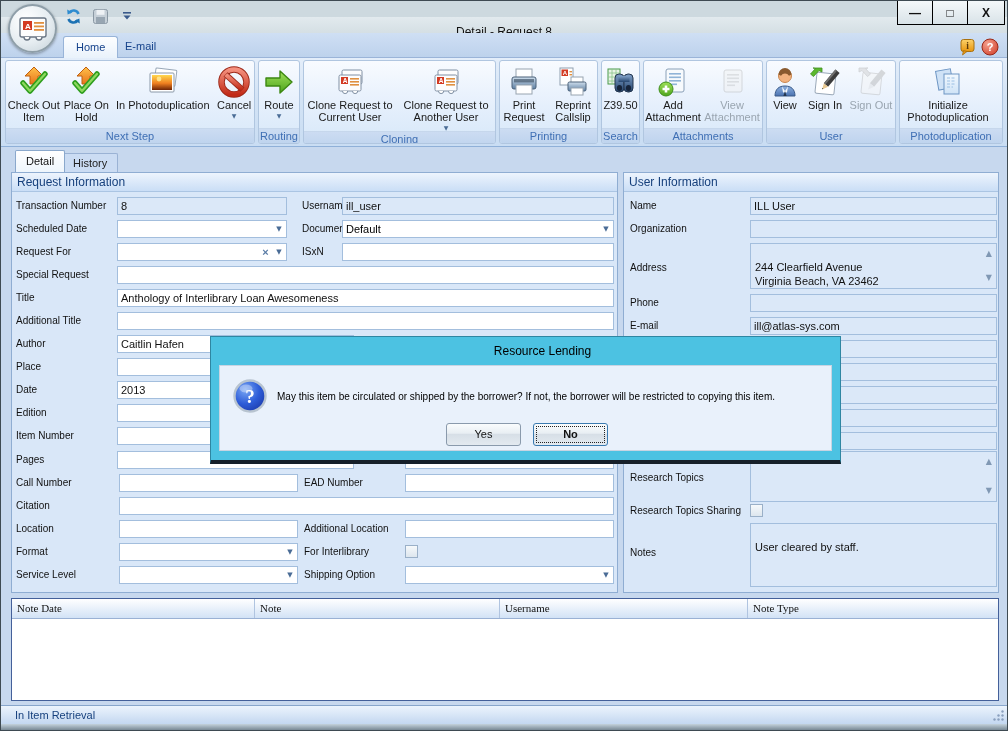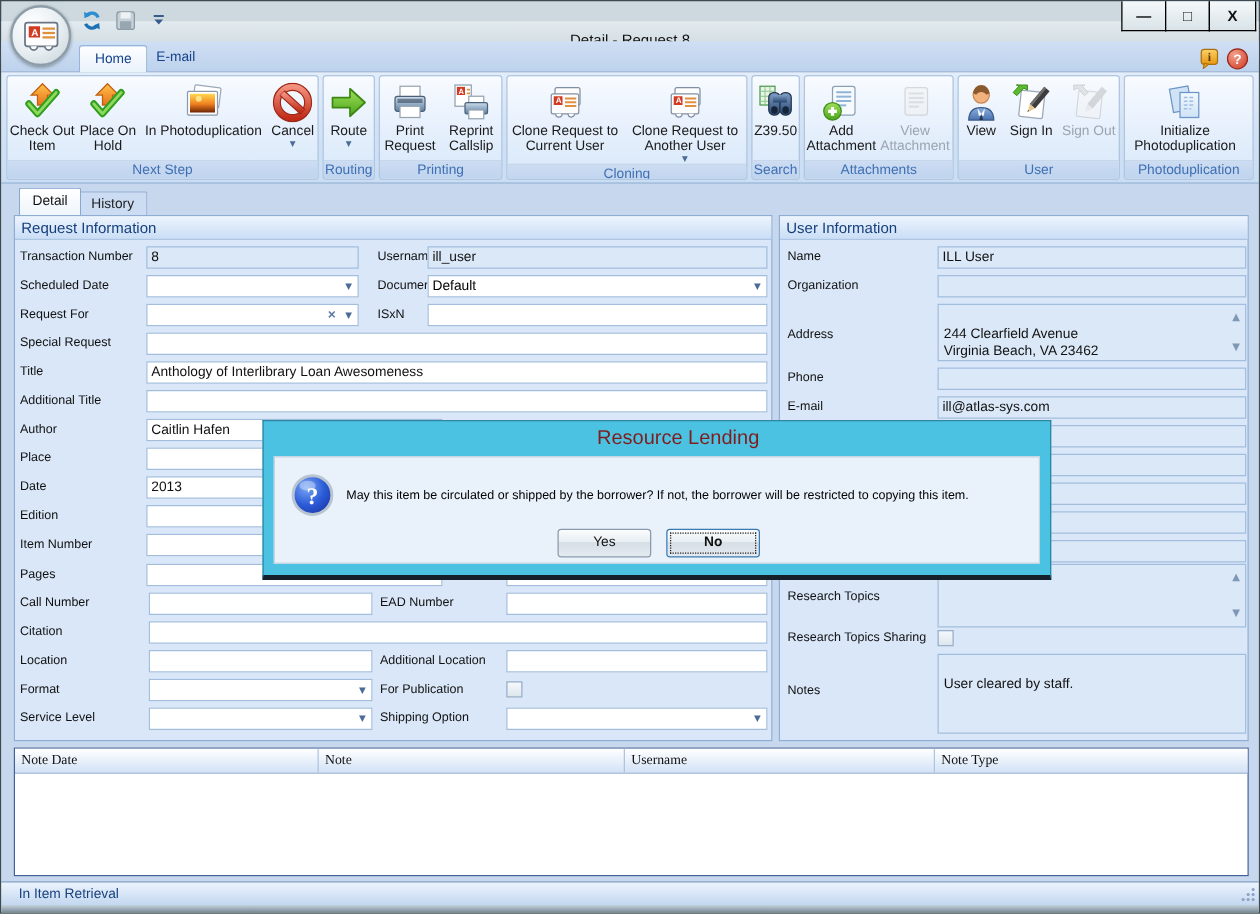--- a/index.html
+++ b/index.html
@@ -95,21 +95,21 @@
                background:linear-gradient(#ecf4fd,#c3d7f0); border-top:1px solid #88a6cc;
                font-size:11px; color:#17417e; padding:3px 0 0 14px; }
   .grip { position:absolute; right:2px; bottom:2px; }
   .bframe { position:absolute; left:0; top:723px; width:100%; height:8px;
             background:linear-gradient(#c4d2dc,#7e8e9a 70%,#45525c); }
 
   
   .dialog { position:absolute; left:209px; top:335px; width:631px; height:128px;
             background:#4cc2e2; border:1px solid #2f86a2; border-bottom:4px solid #16202a;
             z-index:100; }
-  .dtitle { height:28px; line-height:28px; text-align:center; color:#7f1d1d; font-size:16px;margin-left:34px; }
+  .dtitle { height:28px; line-height:28px; text-align:center; color:#000000; font-size:12px;margin-left:34px; }
   .dinner { position:absolute; left:8px; top:28px; right:8px; bottom:9px;
             background:#e9f1fb; border:1px solid #c8d4e2; }
   .qicon { position:absolute; left:13px; top:13px; }
   .dmsg { position:absolute; left:57px; top:25px; font-size:10px; color:#000; white-space:nowrap; }
   .dbtn { position:absolute; top:57px; width:75px; height:23px; font-size:11px; color:#111;
           text-align:center; line-height:21px; border:1px solid #8a9aac; border-radius:3px;
           background:linear-gradient(#fafcfd,#e8eef3 45%,#d6dee6 46%,#e3eaf0); cursor:default; }
   .dbtn.focus { border-color:#3a7ab0; outline:1px dotted #222; outline-offset:-4px;font-weight:bold; }
 </style>
 </head>
@@ -286,20 +286,57 @@
                 <path d="M3 12 H17 V5 L29 16 L17 27 V20 H3 Z" fill="url(#gGr)" stroke="#3d8812" stroke-width="1.4" stroke-linejoin="round"></path>
               </svg>
           </span>
           <span>Route</span>
           <span class="dd">▼</span>
         </div>
       </div>
       <div class="rgl">Routing</div>
     </div>
 
+    <div class="rgroup" style="width:193px">
+      <div class="rbtns">
+        <div class="rbtn" style="width:92px">
+          <span class="ricon">
+            <svg width="32" height="32" viewBox="0 0 32 32">
+                <rect x="8" y="4" width="20" height="14" rx="1.5" fill="#fdfdfd" stroke="#8090a4"></rect>
+                <rect x="5" y="9" width="22" height="16" rx="1.5" fill="#fdfdfd" stroke="#8090a4"></rect>
+                <rect x="7" y="11" width="7" height="7" fill="#d33a22"></rect>
+                <text x="8.7" y="16.8" font-size="6.5" font-weight="bold" fill="#fff" font-family="Liberation Sans,sans-serif">A</text>
+                <rect x="16" y="12" width="9" height="1.6" fill="#e09040"></rect>
+                <rect x="16" y="15" width="9" height="1.6" fill="#e09040"></rect>
+                <rect x="16" y="18" width="9" height="1.6" fill="#e09040"></rect>
+                <path d="M8.5 25 a2.6 2.6 0 0 0 5.2 0 M18.5 25 a2.6 2.6 0 0 0 5.2 0" fill="#fdfdfd" stroke="#8090a4"></path>
+              </svg>
+          </span>
+          <span>Clone Request to Current User</span>
+        </div>
+        <div class="rbtn" style="width:98px">
+          <span class="ricon">
+            <svg width="32" height="32" viewBox="0 0 32 32">
+                <rect x="8" y="4" width="20" height="14" rx="1.5" fill="#fdfdfd" stroke="#8090a4"></rect>
+                <rect x="5" y="9" width="22" height="16" rx="1.5" fill="#fdfdfd" stroke="#8090a4"></rect>
+                <rect x="7" y="11" width="7" height="7" fill="#d33a22"></rect>
+                <text x="8.7" y="16.8" font-size="6.5" font-weight="bold" fill="#fff" font-family="Liberation Sans,sans-serif">A</text>
+                <rect x="16" y="12" width="9" height="1.6" fill="#e09040"></rect>
+                <rect x="16" y="15" width="9" height="1.6" fill="#e09040"></rect>
+                <rect x="16" y="18" width="9" height="1.6" fill="#e09040"></rect>
+                <path d="M8.5 25 a2.6 2.6 0 0 0 5.2 0 M18.5 25 a2.6 2.6 0 0 0 5.2 0" fill="#fdfdfd" stroke="#8090a4"></path>
+              </svg>
+          </span>
+          <span>Clone Request to Another User</span>
+          <span class="dd">▼</span>
+        </div>
+      </div>
+      <div class="rgl">Cloning</div>
+    </div>
+
     <div class="rgroup" style="width:99px">
       <div class="rbtns">
         <div class="rbtn" style="width:48px">
           <span class="ricon">
             <svg width="32" height="32" viewBox="0 0 32 32">
                 <rect x="8" y="3" width="16" height="10" fill="#fff" stroke="#98a4b0"></rect>
                 <rect x="4" y="11" width="24" height="12" rx="2" fill="url(#gSteel)" stroke="#4a6078"></rect>
                 <rect x="6" y="13" width="20" height="3.4" fill="#2c3e50" opacity="0.55"></rect>
                 <rect x="8" y="19" width="16" height="9" fill="#fff" stroke="#98a4b0"></rect>
               </svg>
@@ -318,57 +355,20 @@
                 <rect x="11" y="16" width="18" height="9" rx="1.5" fill="url(#gSteel)" stroke="#4a6078"></rect>
                 <rect x="14" y="22" width="12" height="7" fill="#fff" stroke="#98a4b0"></rect>
               </svg>
           </span>
           <span>Reprint Callslip</span>
         </div>
       </div>
       <div class="rgl">Printing</div>
     </div>
 
-    <div class="rgroup" style="width:193px">
-      <div class="rbtns">
-        <div class="rbtn" style="width:92px">
-          <span class="ricon">
-            <svg width="32" height="32" viewBox="0 0 32 32">
-                <rect x="8" y="4" width="20" height="14" rx="1.5" fill="#fdfdfd" stroke="#8090a4"></rect>
-                <rect x="5" y="9" width="22" height="16" rx="1.5" fill="#fdfdfd" stroke="#8090a4"></rect>
-                <rect x="7" y="11" width="7" height="7" fill="#d33a22"></rect>
-                <text x="8.7" y="16.8" font-size="6.5" font-weight="bold" fill="#fff" font-family="Liberation Sans,sans-serif">A</text>
-                <rect x="16" y="12" width="9" height="1.6" fill="#e09040"></rect>
-                <rect x="16" y="15" width="9" height="1.6" fill="#e09040"></rect>
-                <rect x="16" y="18" width="9" height="1.6" fill="#e09040"></rect>
-                <path d="M8.5 25 a2.6 2.6 0 0 0 5.2 0 M18.5 25 a2.6 2.6 0 0 0 5.2 0" fill="#fdfdfd" stroke="#8090a4"></path>
-              </svg>
-          </span>
-          <span>Clone Request to Current User</span>
-        </div>
-        <div class="rbtn" style="width:98px">
-          <span class="ricon">
-            <svg width="32" height="32" viewBox="0 0 32 32">
-                <rect x="8" y="4" width="20" height="14" rx="1.5" fill="#fdfdfd" stroke="#8090a4"></rect>
-                <rect x="5" y="9" width="22" height="16" rx="1.5" fill="#fdfdfd" stroke="#8090a4"></rect>
-                <rect x="7" y="11" width="7" height="7" fill="#d33a22"></rect>
-                <text x="8.7" y="16.8" font-size="6.5" font-weight="bold" fill="#fff" font-family="Liberation Sans,sans-serif">A</text>
-                <rect x="16" y="12" width="9" height="1.6" fill="#e09040"></rect>
-                <rect x="16" y="15" width="9" height="1.6" fill="#e09040"></rect>
-                <rect x="16" y="18" width="9" height="1.6" fill="#e09040"></rect>
-                <path d="M8.5 25 a2.6 2.6 0 0 0 5.2 0 M18.5 25 a2.6 2.6 0 0 0 5.2 0" fill="#fdfdfd" stroke="#8090a4"></path>
-              </svg>
-          </span>
-          <span>Clone Request to Another User</span>
-          <span class="dd">▼</span>
-        </div>
-      </div>
-      <div class="rgl">Cloning</div>
-    </div>
-
     <div class="rgroup" style="width:39px">
       <div class="rbtns">
         <div class="rbtn" style="width:38px">
           <span class="ricon">
             <svg width="32" height="32" viewBox="0 0 32 32">
                 <rect x="3" y="3" width="12" height="15" fill="#e9f4e6" stroke="#4a9a4a"></rect>
                 <path d="M3 7 H15 M3 11 H15 M3 15 H15 M7 3 V18 M11 3 V18" stroke="#8cc48c" stroke-width="0.8"></path>
                 <rect x="10" y="8" width="9" height="18" rx="4" fill="url(#gNavy)" stroke="#24364e"></rect>
                 <rect x="19" y="8" width="9" height="18" rx="4" fill="url(#gNavy)" stroke="#24364e"></rect>
                 <rect x="13.5" y="10" width="11" height="6" fill="url(#gNavy)"></rect>
@@ -551,21 +551,21 @@
     <div class="lbl" style="left:4px;top:350px">Location</div>
     <input class="fld" style="left: 107px; top: 347px; width: 179px;" value="">
     <div class="lbl" style="left:292px;top:350px">Additional Location</div>
     <input class="fld" style="left: 393px; top: 347px; width: 209px;" value="">
 
     <div class="lbl" style="left:4px;top:373px">Format</div>
     <div class="fld combo" style="left:107px;top:370px;width:179px">
         <input value="" style="">
         <span class="carr">▼</span>
       </div>
-    <div class="lbl" style="left:292px;top:373px">For Publication</div>
+    <div class="lbl" style="left:292px;top:373px">For Interlibrary</div>
     <span class="cb" style="left:393px;top:372px"></span>
 
     <div class="lbl" style="left:4px;top:396px">Service Level</div>
     <div class="fld combo" style="left:107px;top:393px;width:179px">
         <input value="" style="">
         <span class="carr">▼</span>
       </div>
     <div class="lbl" style="left:292px;top:396px">Shipping Option</div>
     <div class="fld combo" style="left:393px;top:393px;width:209px">
         <input value="" style="">

